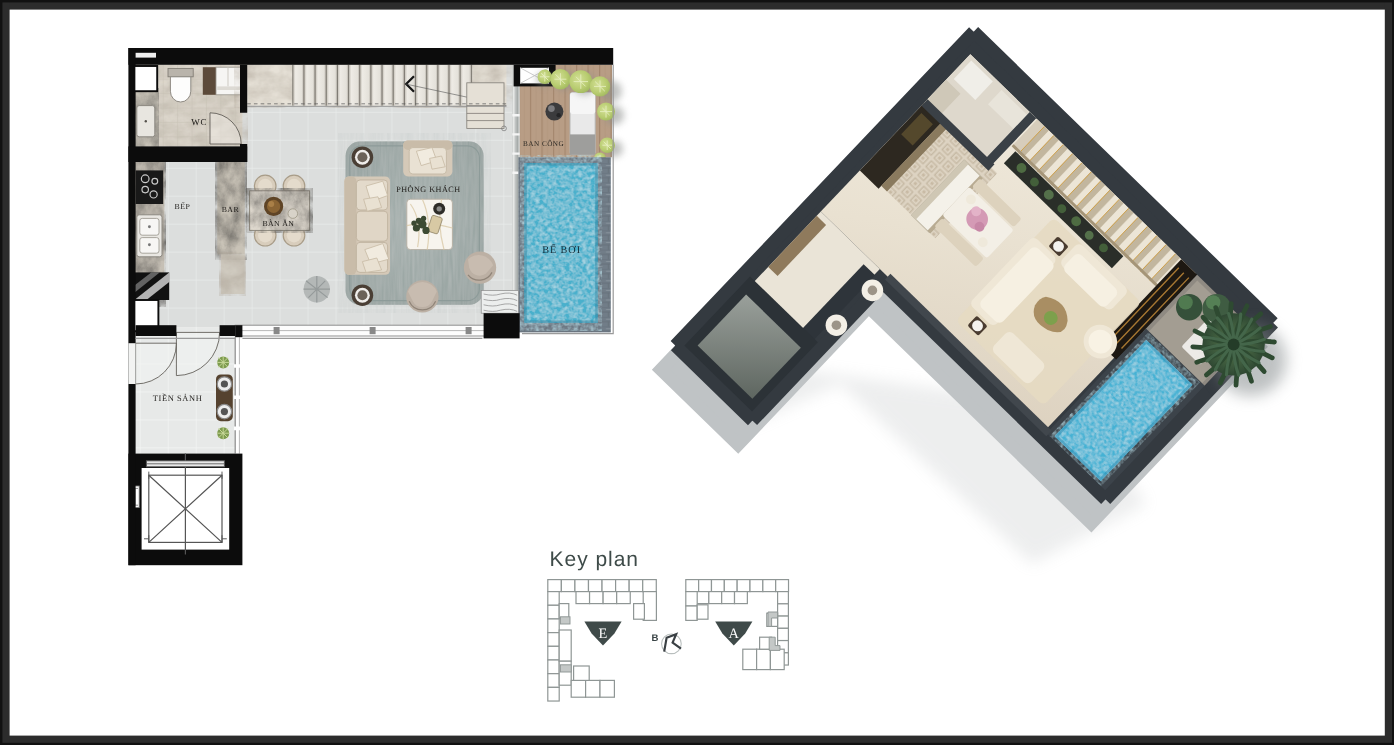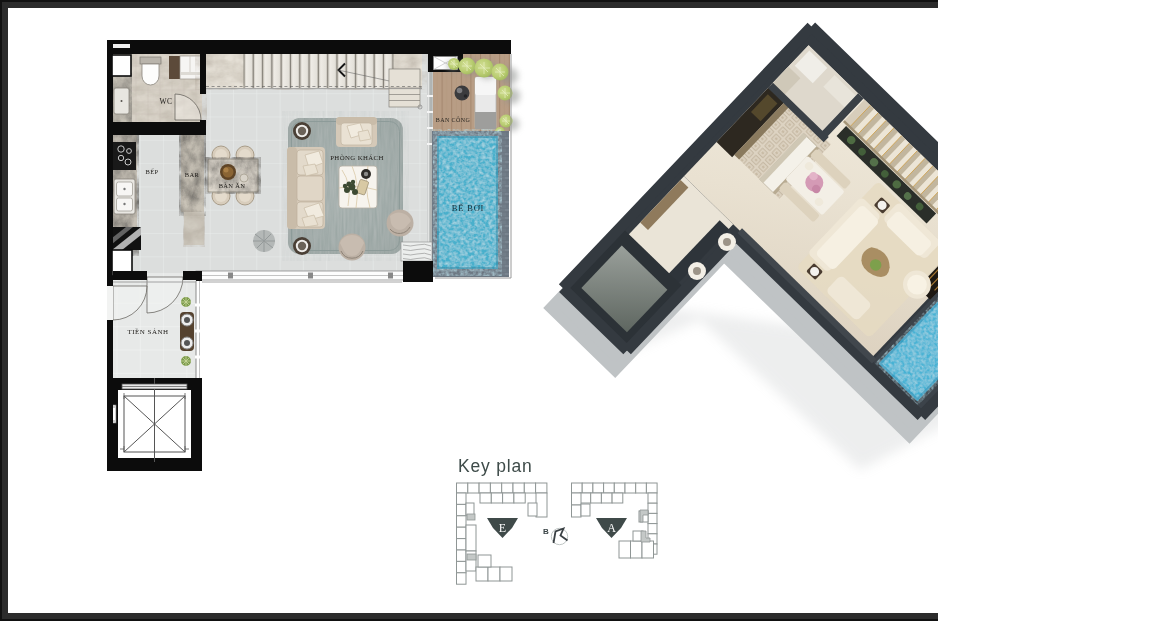--- a/index.html
+++ b/index.html
@@ -1,15 +1,15 @@
 <!DOCTYPE html>
 <html><head><meta charset="utf-8"><title>Floor plan</title>
 <style>
 html,body{margin:0;padding:0;background:#fff;}
-#page{position:relative;width:938px;height:621px;background:#ffffff;overflow:hidden;}
+#page{position:relative;width:1162px;height:621px;background:#ffffff;overflow:hidden;}
 svg{display:block}
 text{user-select:none}
 </style></head>
 <body>
 <div id="page">
 <svg width="1162" height="621" viewBox="0 0 1162 621">
 
 <defs>
 <pattern id="tile" width="23.3" height="23.3" patternUnits="userSpaceOnUse">
   <rect width="23.3" height="23.3" fill="#dcdedd"></rect>

